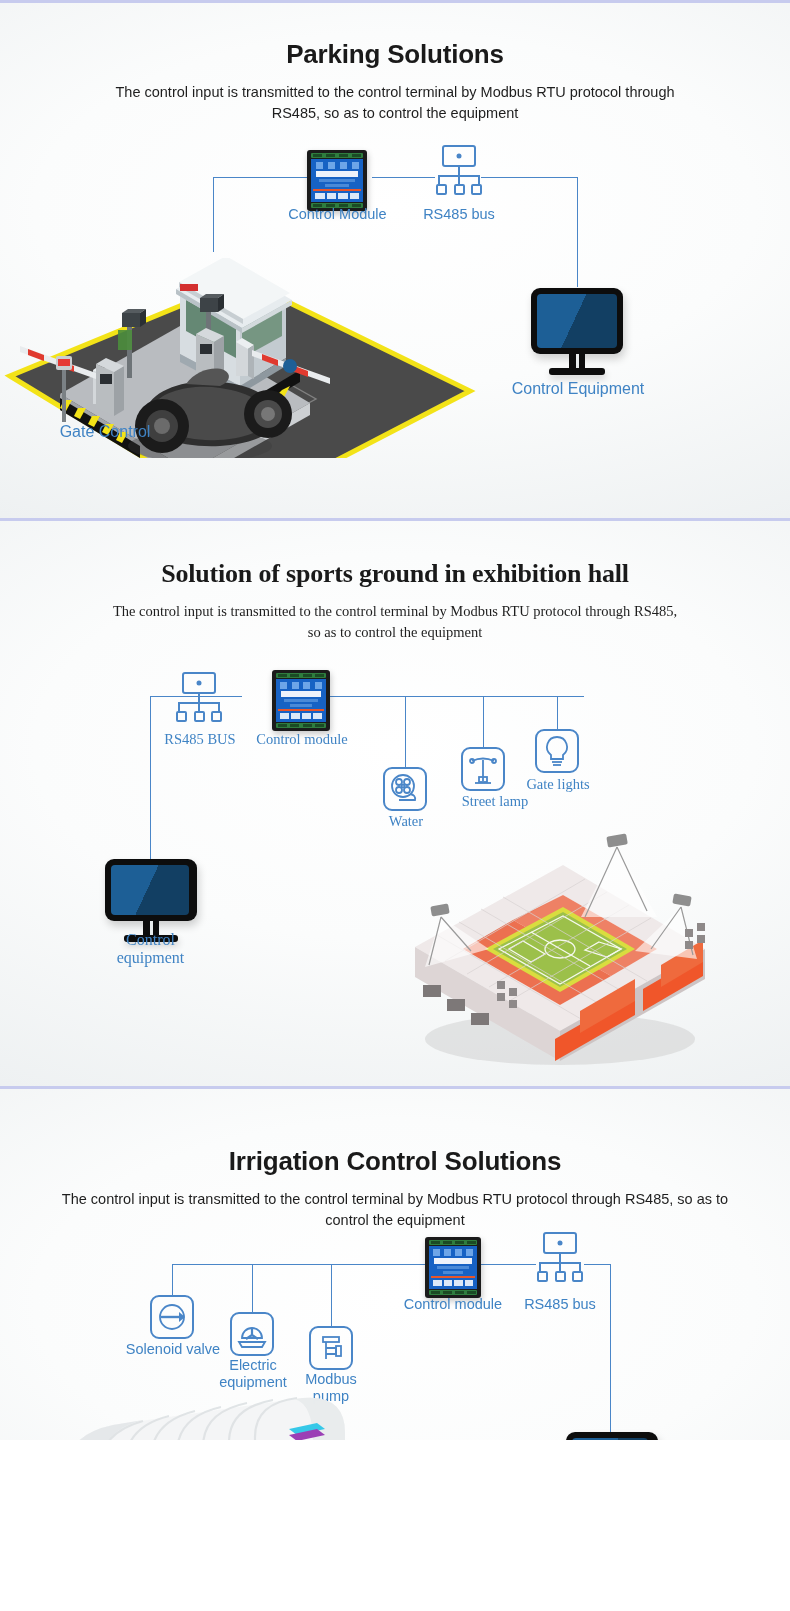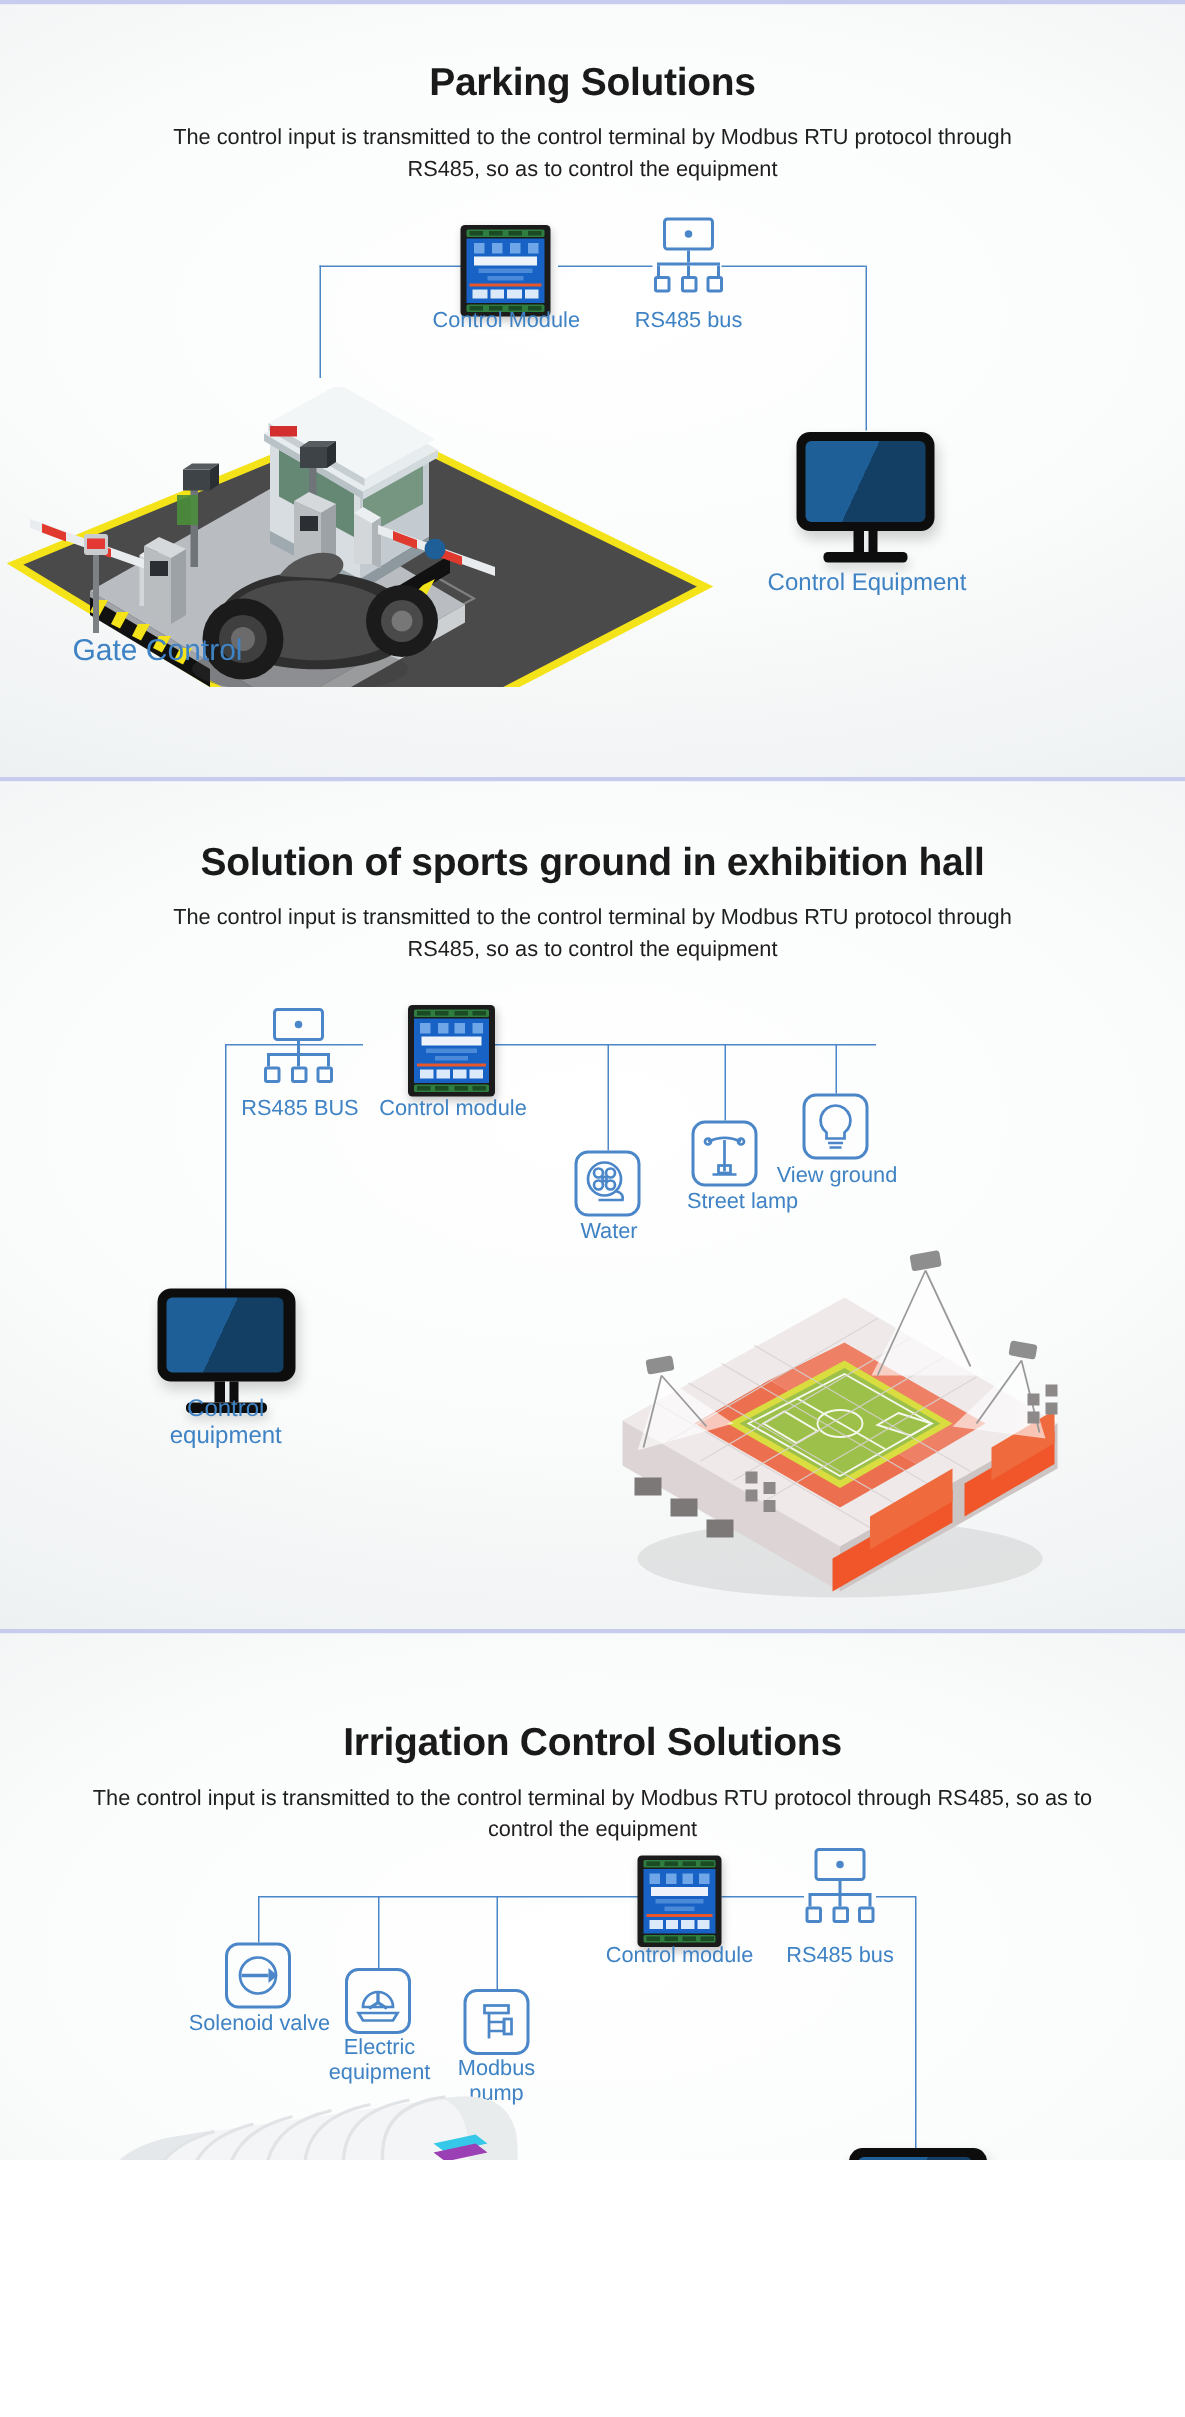--- a/index.html
+++ b/index.html
@@ -16,21 +16,21 @@
     overflow: hidden;
   }
   .section {
     position: relative;
     width: 790px;
     background:
       radial-gradient(ellipse 120% 90% at 50% 40%, #ffffff 0%, #fbfcfc 38%, #eef1f2 78%, #e8ecee 100%);
     overflow: hidden;
   }
   .sec1 { height: 515px; }
-  .sec2 { height: 565px; }
+  .sec2 { height: 565px; font-family: Liberation Serif, serif; }
   .sec3 { height: 531px; }
   .divider {
     width: 790px;
     height: 3px;
     background: #c7cbee;
   }
   .topline {
     width: 790px;
     height: 3px;
     background: #c7cbee;
@@ -365,21 +365,21 @@
           <path d="M186,126 C196,112 214,108 224,112 C232,116 230,124 220,128 Z" fill="#555"></path>
           <circle cx="162" cy="168" r="27" fill="#1b1b1b"></circle>
           <circle cx="162" cy="168" r="16" fill="#3f3f3f"></circle>
           <circle cx="162" cy="168" r="8" fill="#6b6b6b"></circle>
           <circle cx="268" cy="156" r="24" fill="#1b1b1b"></circle>
           <circle cx="268" cy="156" r="14" fill="#4a4a4a"></circle>
           <circle cx="268" cy="156" r="7" fill="#777"></circle>
         </g>
       </svg>
     </div>
-    <div class="lbl" style="left:40px; top:420px; width:130px; font-size:20px;">Gate Control</div>
+    <div class="lbl" style="left:40px; top:420px; width:130px; font-size:16px;">Gate Control</div>
   </div>
 
   <div class="divider"></div>
 
   <div class="section sec2">
 
     <div class="title">Solution of sports ground in exhibition hall</div>
     <div class="subtitle">The control input is transmitted to the control terminal by Modbus RTU protocol through RS485, so as to control the equipment</div>
 
     <div class="hline" style="left:150px; top:175px; width:92px;"></div>
@@ -469,21 +469,21 @@
     </div>
     <div class="lbl" style="left:440px; top:272px; width:110px;">Street lamp</div>
 
     <div class="ficon" style="left:535px; top:208px; width:44px; height:44px;">
       <svg width="40" height="40" viewBox="0 0 40 40" fill="none" stroke="#4a86c8" stroke-width="1.8">
         <path d="M20 6 a10 10 0 0 1 6 18 v4 h-12 v-4 a10 10 0 0 1 6 -18 z"></path>
         <line x1="15" y1="31" x2="25" y2="31"></line>
         <line x1="16" y1="34" x2="24" y2="34"></line>
       </svg>
     </div>
-    <div class="lbl" style="left:508px; top:255px; width:100px;">View ground</div>
+    <div class="lbl" style="left:508px; top:255px; width:100px;">Gate lights</div>
 
     <div class="monitor" style="left:105px; top:338px; width:92px;">
       <div class="bezel">
           <div class="screen" style="width:78px; height:50px;"></div>
         </div>
       <div class="neck">
           <div class="slot"></div>
         </div>
       <div class="base" style="width:54px;"></div>
     </div>

